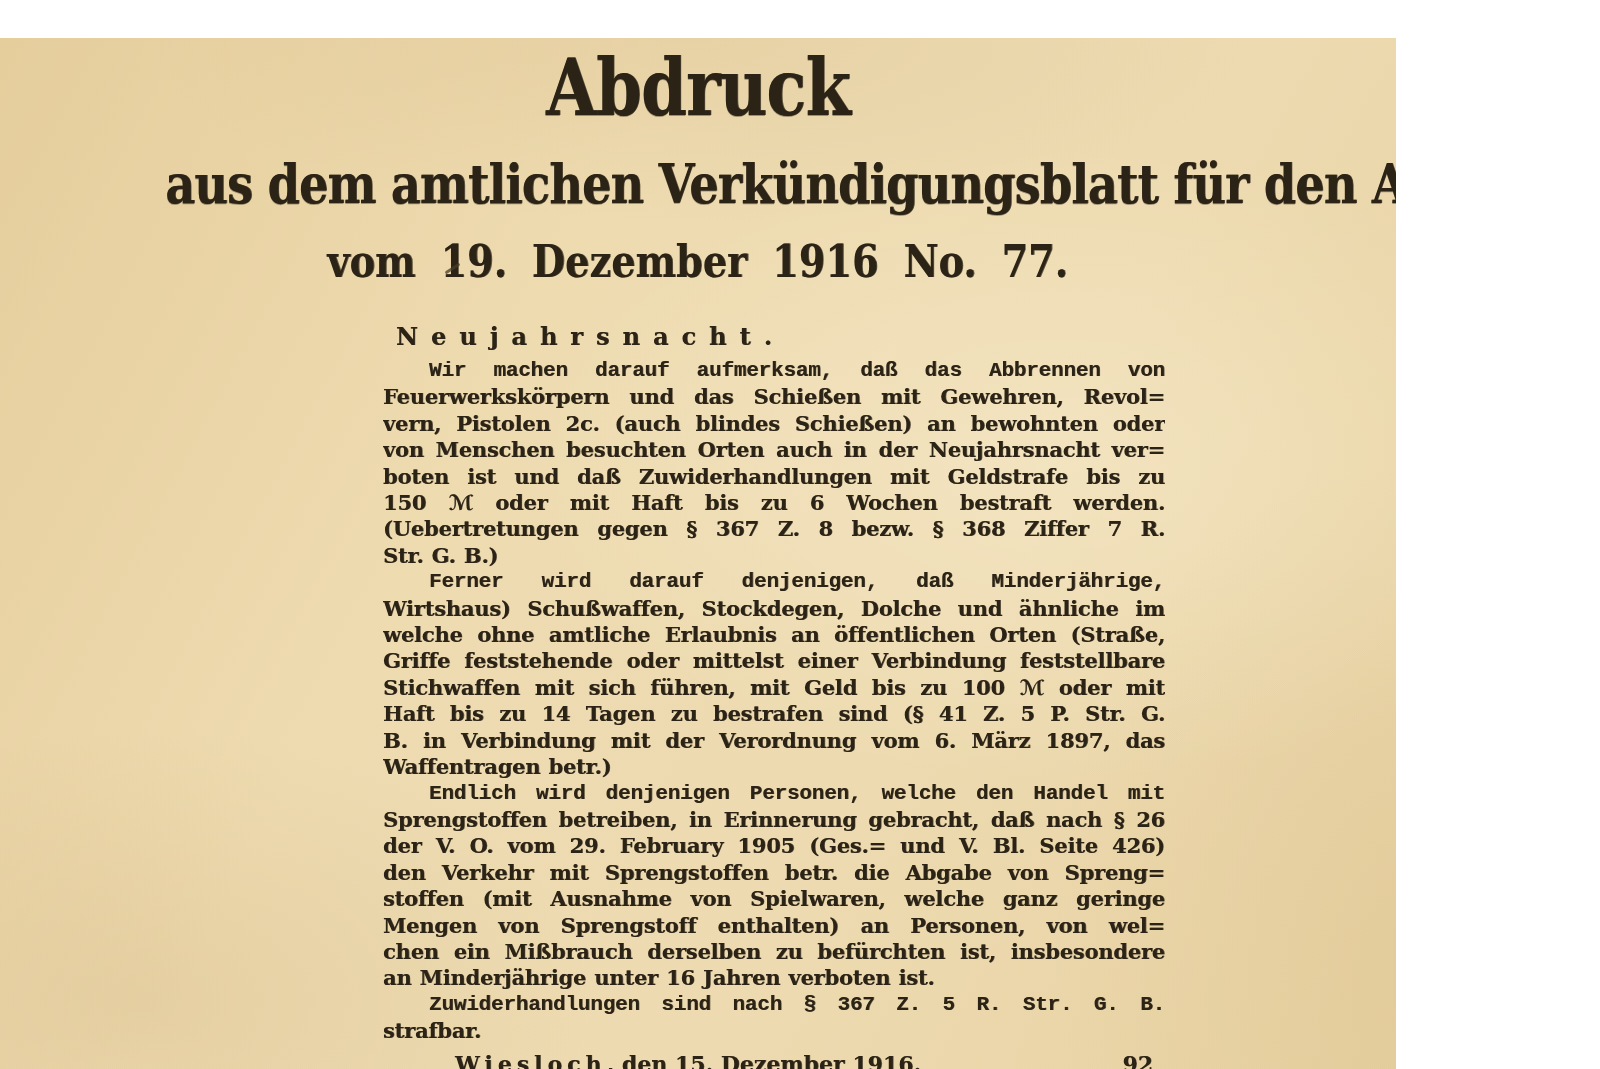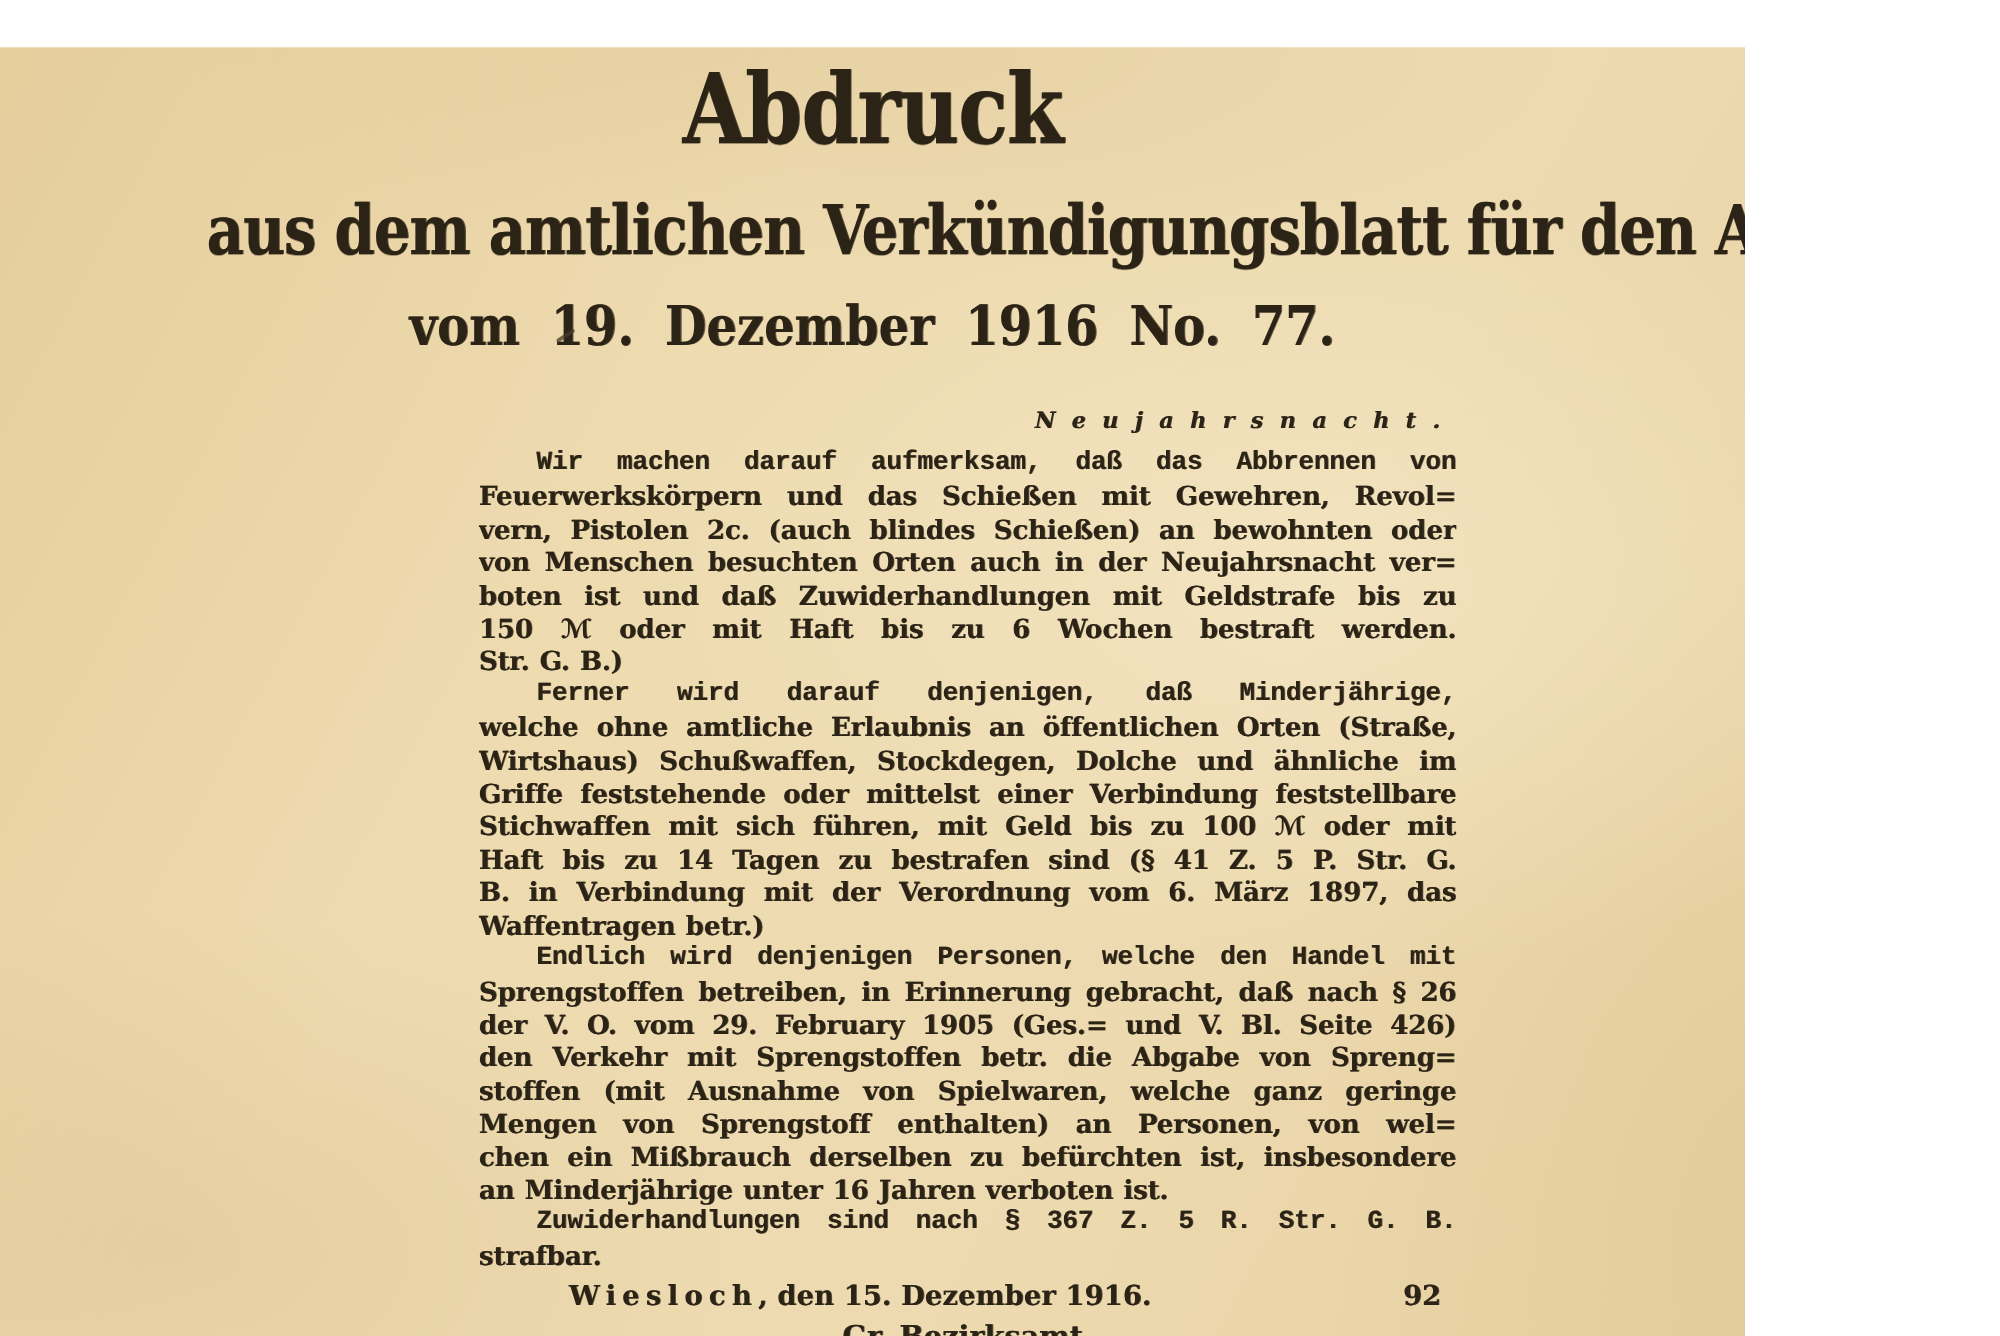--- a/index.html
+++ b/index.html
@@ -23,23 +23,23 @@
   .squeeze{display:inline-block;transform:scaleX(0.84);transform-origin:50% 50%;white-space:nowrap;}
   .title-row{top:0px;font-size:78px;line-height:100px;letter-spacing:-1px;
     text-shadow:1px 0 0 rgba(43,35,22,.75), 0 1px 0 rgba(43,35,22,.4);}
   .subtitle-row{top:104px;font-size:55px;line-height:84px;letter-spacing:-1px;
     text-shadow:1px 0 0 rgba(43,35,22,.75), 0 1px 0 rgba(43,35,22,.4);}
   .date-row{top:192px;font-size:44px;line-height:64px;word-spacing:0.30em;
     text-shadow:1px 0 0 rgba(43,35,22,.7);}
   .pen-mark{position:absolute;left:444px;top:229px;width:17px;height:3px;
     background:#4a3d28;border-radius:3px;transform:rotate(-33deg);opacity:.75;}
   .article{position:absolute;left:383px;top:284px;width:782px;}
-  .article-heading{text-align:right;font-size:18px;line-height:30px;
+  .article-heading{text-align:left;font-size:24px;line-height:30px;
     letter-spacing:13px;text-indent:13px;margin:0 0 6px 0;
-    text-shadow:0.6px 0 0 rgba(43,35,22,.7);font-style:italic;}
+    text-shadow:0.6px 0 0 rgba(43,35,22,.7);}
   .bl{font-size:21px;line-height:26.4px;letter-spacing:-0.2px;word-spacing:1px;
     overflow:hidden;text-shadow:0.6px 0 0 rgba(43,35,22,.65);}
   .bl.j{text-align:justify;text-align-last:justify;}
   .bl.last{text-align:left;text-align-last:left;}
   .bl.ind{text-indent:46px;font-family:Liberation Mono, monospace;}
   .signoff-row{display:flex;justify-content:space-between;align-items:baseline;
     font-size:22px;line-height:30px;margin-top:4px;padding-left:72px;padding-right:12px;
     text-shadow:0.6px 0 0 rgba(43,35,22,.65);}
   .place{letter-spacing:5px;}
   .authority{text-align:center;font-size:23px;line-height:32px;margin-top:2px;
@@ -67,25 +67,26 @@
   <div class="article">
 
     <div class="article-heading">Neujahrsnacht.</div>
 
     <div class="bl j ind">Wir machen darauf aufmerksam, daß das Abbrennen von</div>
     <div class="bl j">Feuerwerkskörpern und das Schießen mit Gewehren, Revol=</div>
     <div class="bl j">vern, Pistolen 2c. (auch blindes Schießen) an bewohnten oder</div>
     <div class="bl j">von Menschen besuchten Orten auch in der Neujahrsnacht ver=</div>
     <div class="bl j">boten ist und daß Zuwiderhandlungen mit Geldstrafe bis zu</div>
     <div class="bl j">150 ℳ oder mit Haft bis zu 6 Wochen bestraft werden.</div>
+    <div class="bl j">(Uebertretungen gegen § 367 Z. 8 bezw. § 368 Ziffer 7 R.</div>
     <div class="bl last">Str. G. B.)</div>
 
     <div class="bl j ind">Ferner wird darauf denjenigen, daß Minderjährige,</div>
+    <div class="bl j">Wirtshaus) Schußwaffen, Stockdegen, Dolche und ähnliche im</div>
     <div class="bl j">welche ohne amtliche Erlaubnis an öffentlichen Orten (Straße,</div>
-    <div class="bl j">Wirtshaus) Schußwaffen, Stockdegen, Dolche und ähnliche im</div>
     <div class="bl j">Griffe feststehende oder mittelst einer Verbindung feststellbare</div>
     <div class="bl j">Stichwaffen mit sich führen, mit Geld bis zu 100 ℳ oder mit</div>
     <div class="bl j">Haft bis zu 14 Tagen zu bestrafen sind (§ 41 Z. 5 P. Str. G.</div>
     <div class="bl j">B. in Verbindung mit der Verordnung vom 6. März 1897, das</div>
     <div class="bl last">Waffentragen betr.)</div>
 
     <div class="bl j ind">Endlich wird denjenigen Personen, welche den Handel mit</div>
     <div class="bl j">Sprengstoffen betreiben, in Erinnerung gebracht, daß nach § 26</div>
     <div class="bl j">der V. O. vom 29. February 1905 (Ges.= und V. Bl. Seite 426)</div>
     <div class="bl j">den Verkehr mit Sprengstoffen betr. die Abgabe von Spreng=</div>

